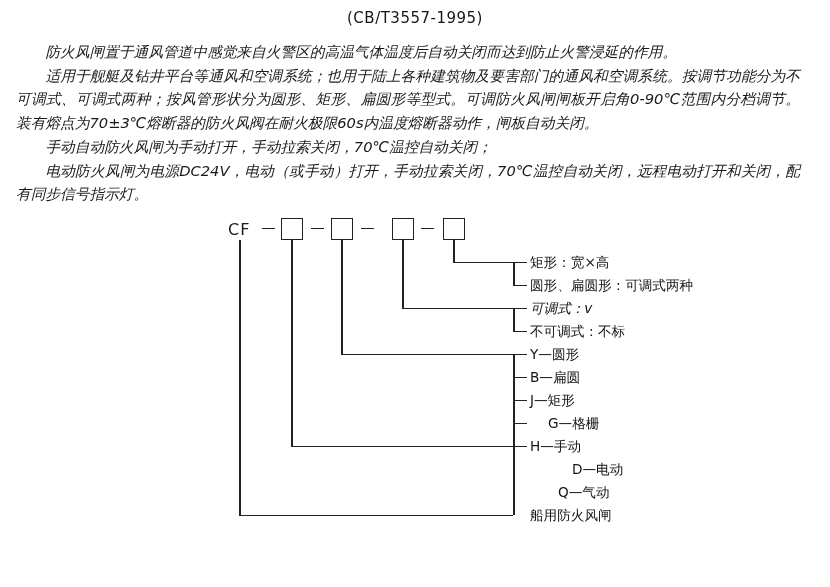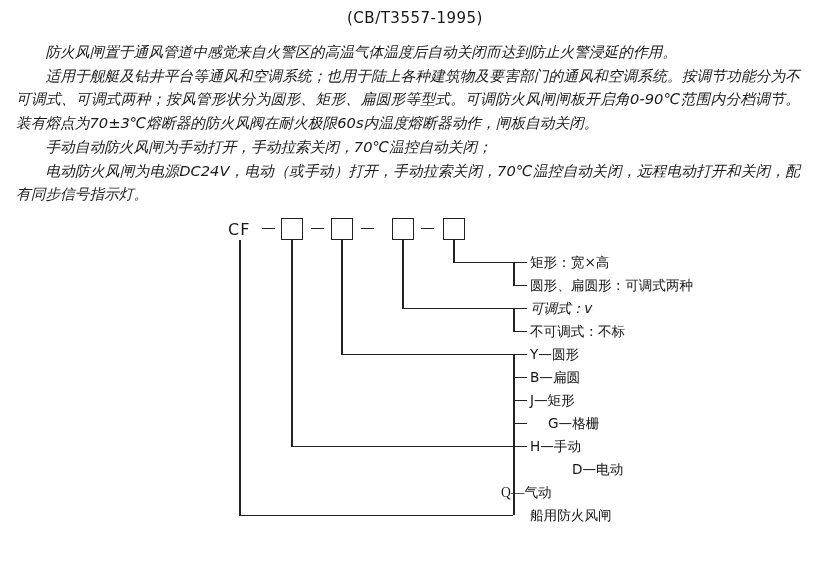--- a/index.html
+++ b/index.html
@@ -164,21 +164,21 @@
     <span class="leaf" style="left:548px; top:197px;">G—格栅</span>
 
     <span class="vline" style="left:291px; top:22px; height:206px;"></span>
     <span class="hline" style="left:291px; top:228px; width:222px;"></span>
     <span class="vline" style="left:513px; top:182px; height:46px;"></span>
     <span class="hline" style="left:513px; top:182px; width:14px;"></span>
     <span class="hline" style="left:513px; top:205px; width:14px;"></span>
     <span class="hline" style="left:513px; top:228px; width:14px;"></span>
     <span class="leaf" style="left:530px; top:220px;">H—手动</span>
     <span class="leaf" style="left:530px; top:243px;margin-left:42px;">D—电动</span>
-    <span class="leaf" style="left:501px; top:266px;font-family:Liberation Serif, serif;">Q—气动</span>
+    <span class="leaf" style="left:558px; top:266px;">Q—气动</span>
 
     <span class="vline" style="left:239px; top:22px; height:275px;"></span>
     <span class="hline" style="left:239px; top:297px; width:274px;"></span>
     <span class="leaf" style="left:530px; top:289px;">船用防火风闸</span>
 
     <span class="vline" style="left:513px; top:228px; height:69px;"></span>
 
   </div>
 </div>
 

